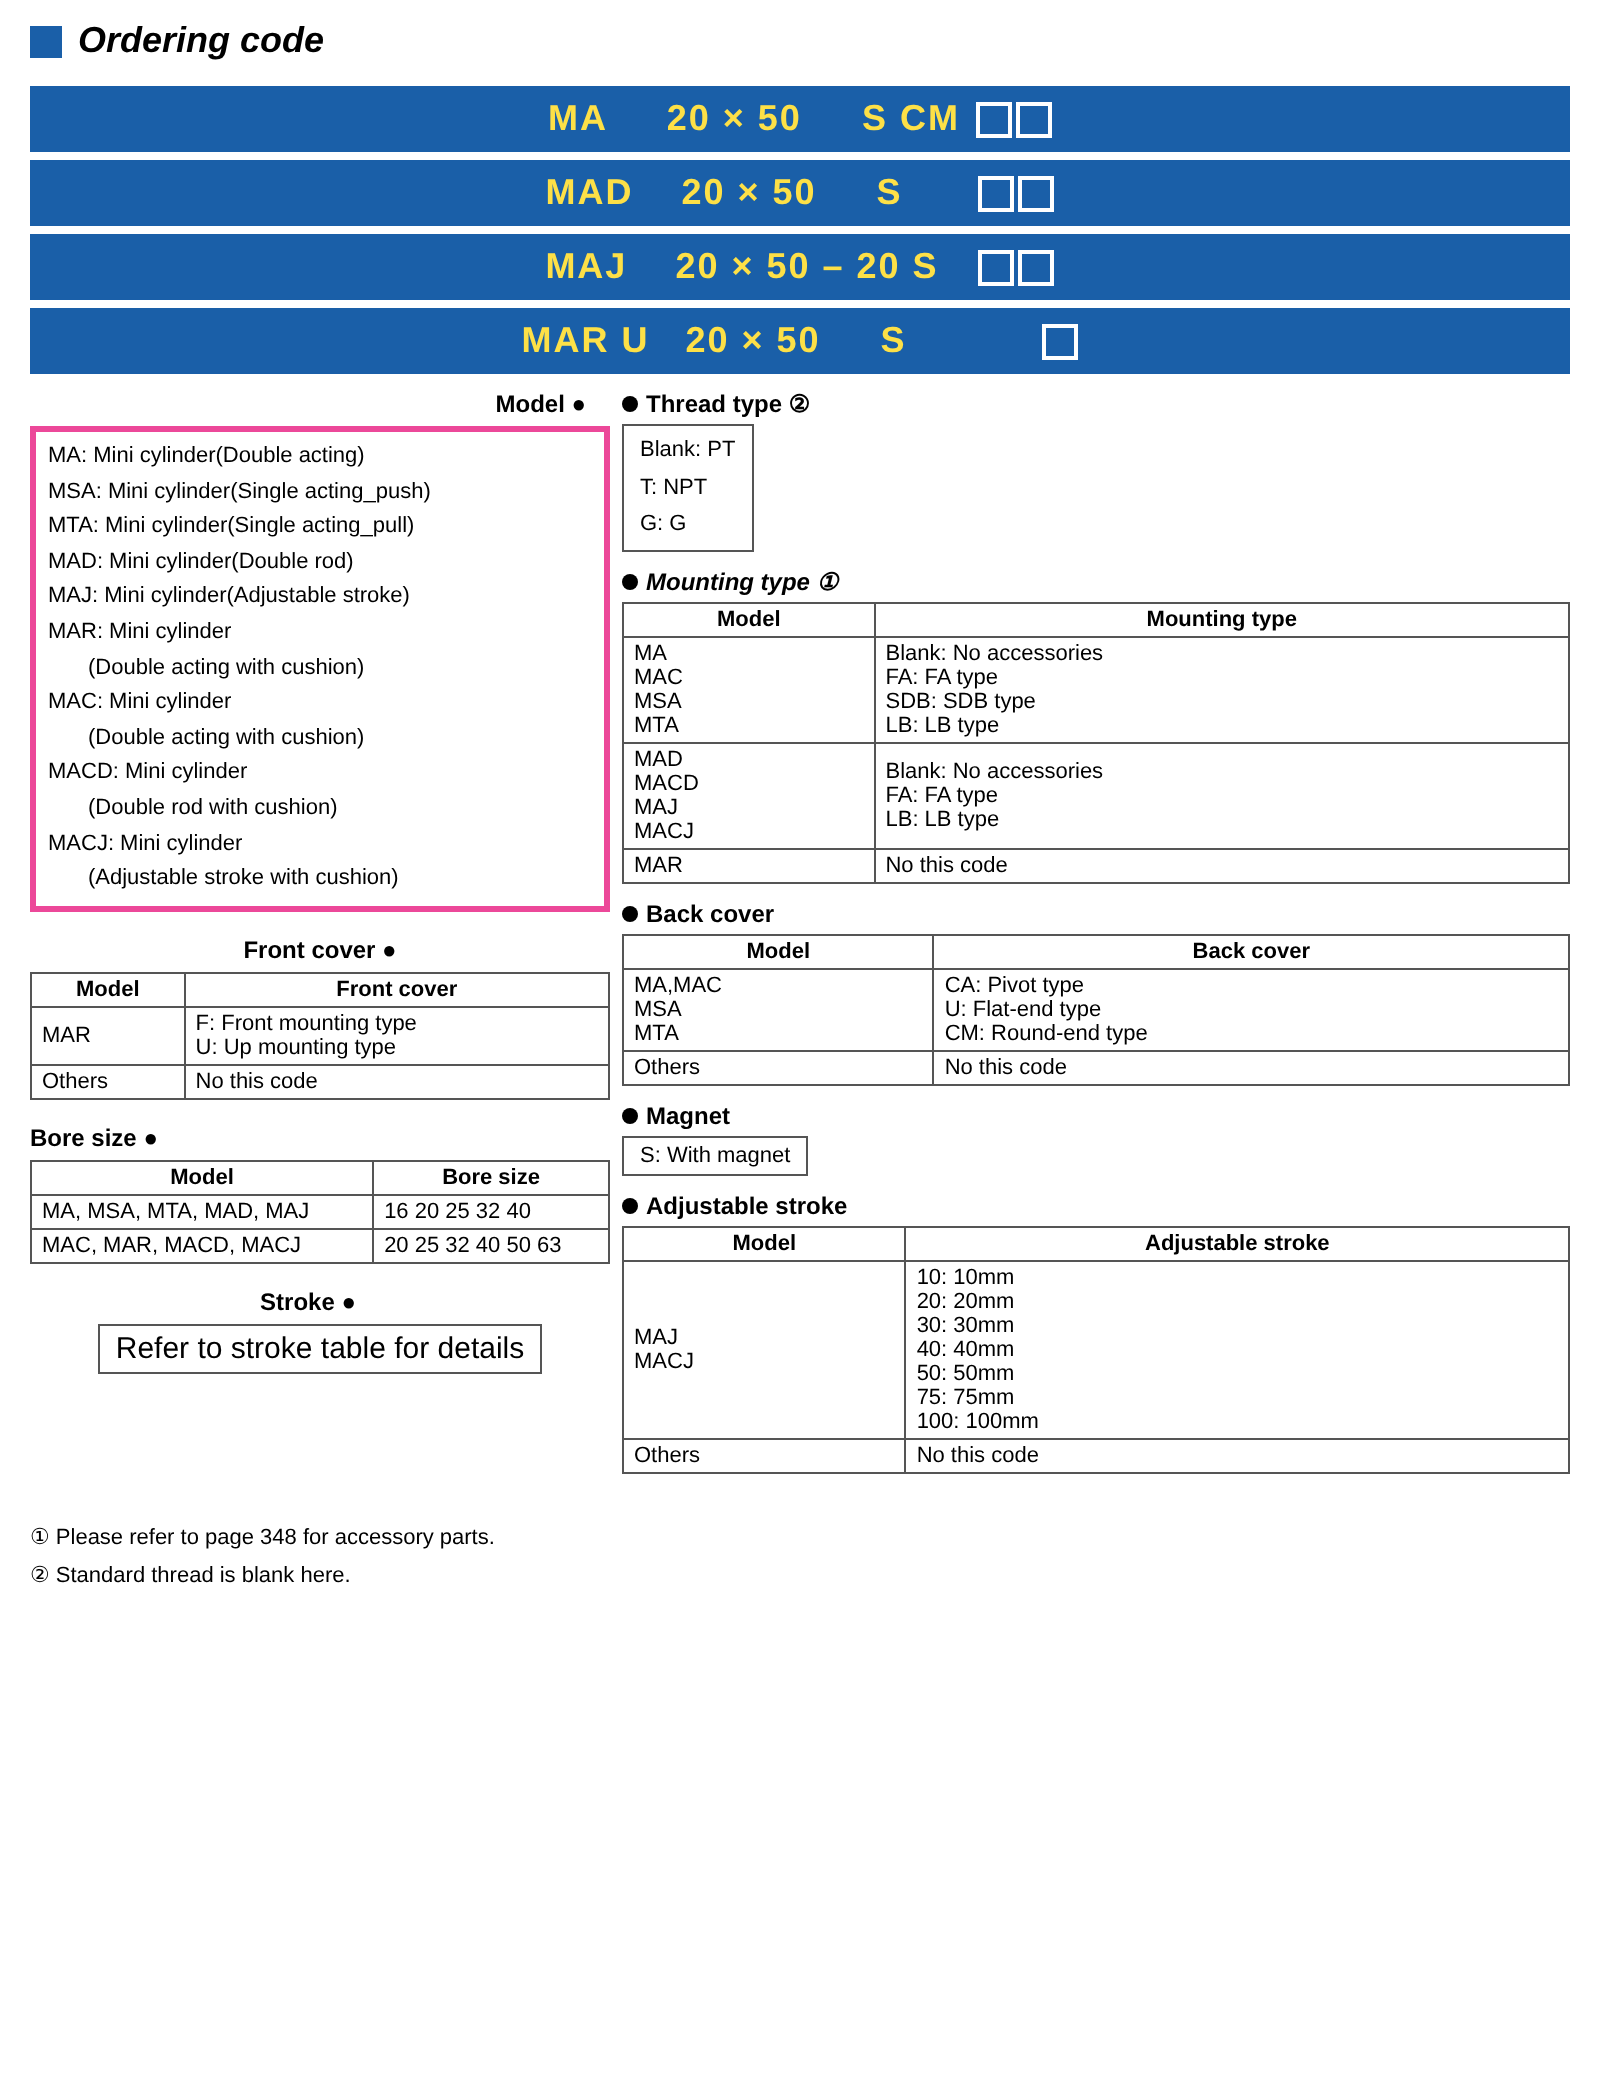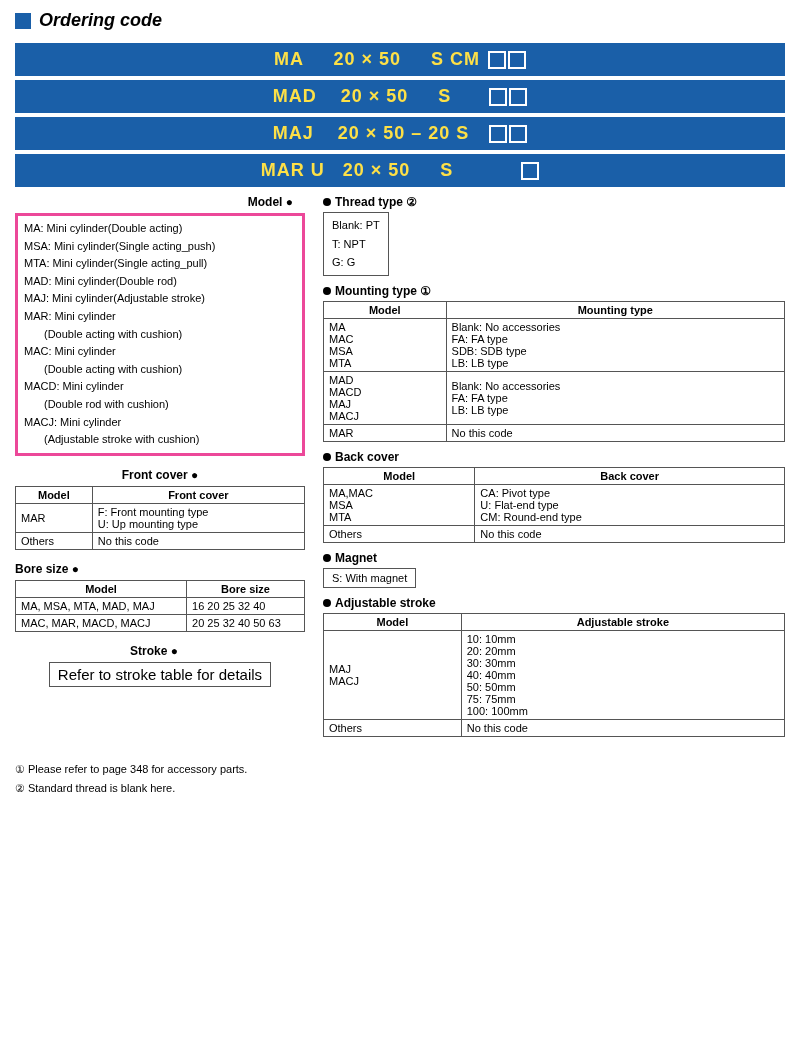--- a/index.html
+++ b/index.html
@@ -154,21 +154,21 @@
     MAD &nbsp;&nbsp; 20 × 50 &nbsp;&nbsp;&nbsp; S &nbsp;&nbsp;&nbsp;&nbsp; <span class="box"></span><span class="box"></span>
   </div>
   <div class="code-bar">
     MAJ &nbsp;&nbsp; 20 × 50 – 20 S &nbsp; <span class="box"></span><span class="box"></span>
   </div>
   <div class="code-bar">
     MAR U &nbsp; 20 × 50 &nbsp;&nbsp;&nbsp; S &nbsp;&nbsp;&nbsp;&nbsp;&nbsp;&nbsp;&nbsp;&nbsp;&nbsp; <span class="box"></span>
   </div>
 </div>
 
-<div style="display: flex; gap: 18px; margin-top: 5px;">
+<div style="display: flex; gap: 6px; margin-top: 5px;">
 
   <div style="width: 290px; flex-shrink: 0;">
 
     <div style="text-align: right; font-weight: bold; margin-bottom: 4px; padding-right: 12px;">
       Model ●
     </div>
 
     <div class="model-list-box">
       <div>MA: Mini cylinder(Double acting)</div>
       <div>MSA: Mini cylinder(Single acting_push)</div>
@@ -244,21 +244,21 @@
       <div class="dot-label" style="margin-bottom: 3px;">
         <span class="dot"></span>
         <span style="font-weight: bold;">Thread type ②</span>
       </div>
       <div class="thread-box">
         Blank: PT<br>T: NPT<br>G: G
       </div>
     </div>
 
     <div class="section-block">
-      <div class="dot-label" style="margin-bottom: 3px;">
+      <div class="dot-label" style="margin-bottom: 3px; font-style: italic;">
         <span class="dot"></span>
         <span style="font-weight: bold;">Mounting type ①</span>
       </div>
       <table class="std-table">
         <thead>
           <tr>
             <th>Model</th>
             <th>Mounting type</th>
           </tr>
         </thead>

